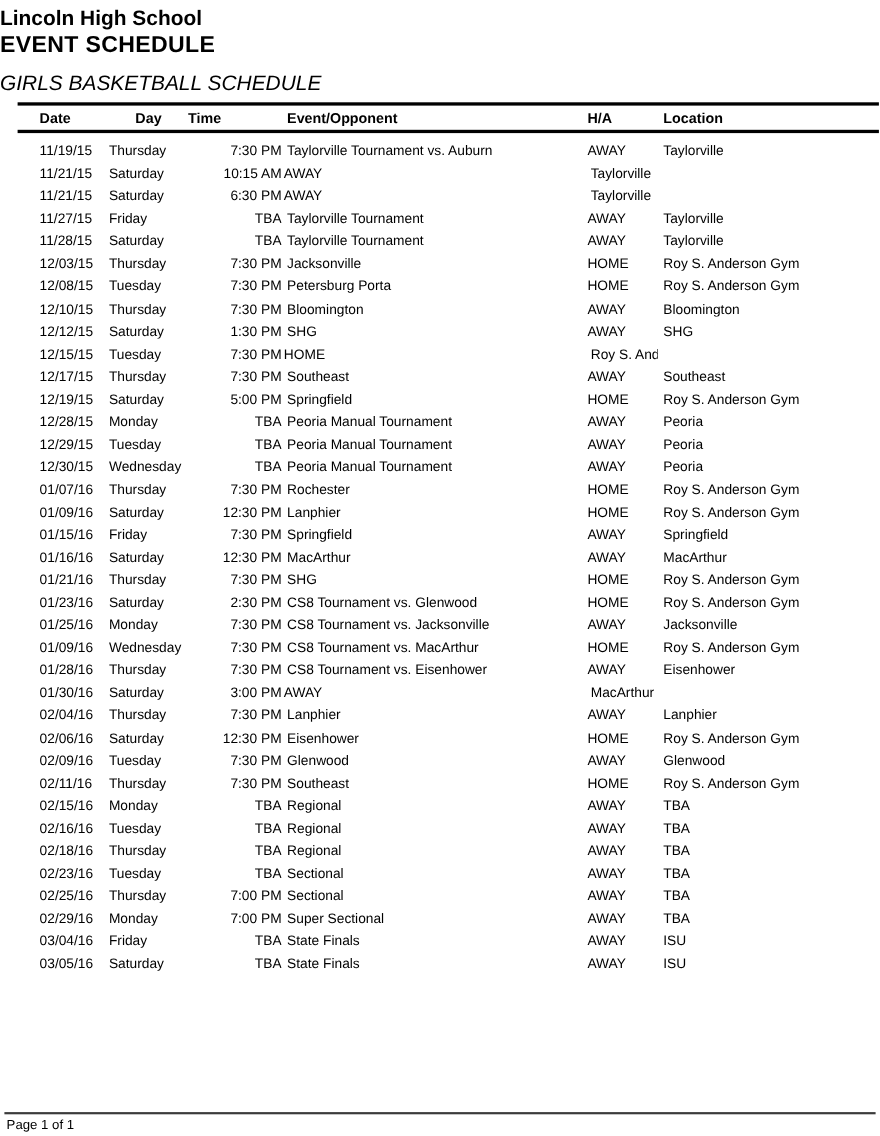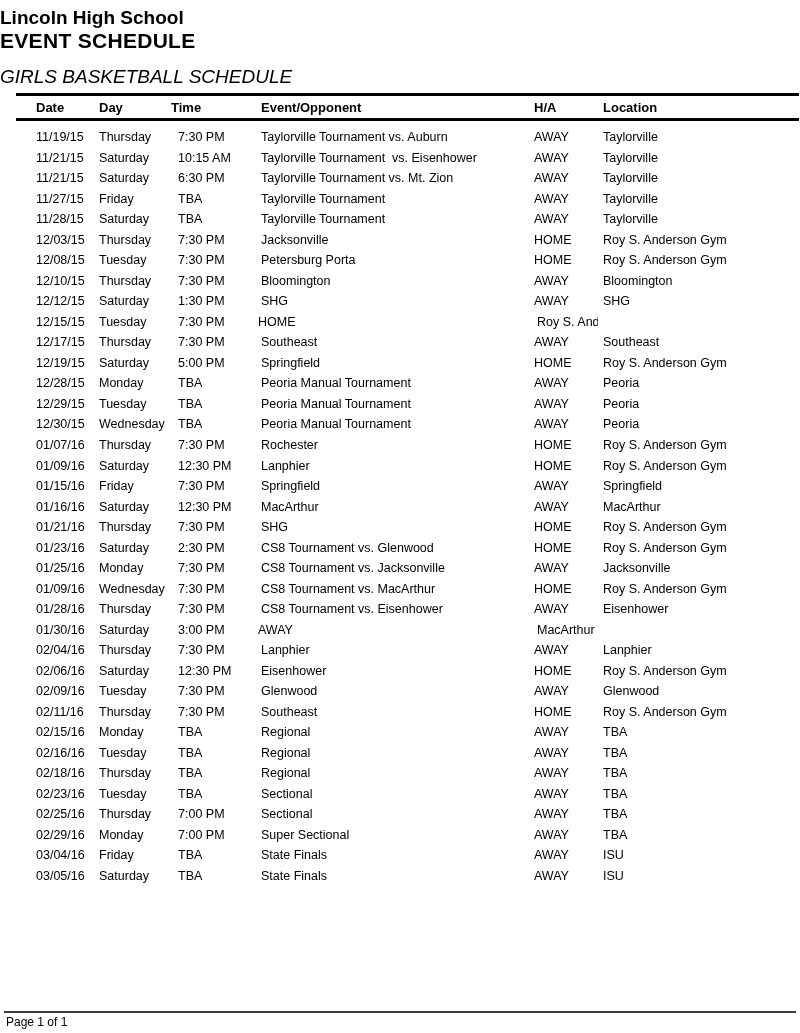--- a/index.html
+++ b/index.html
@@ -39,25 +39,25 @@
   .tbody { padding-top: 6px; }
   .row {
     display: grid;
     grid-template-columns: 83px 72px 85px 276px 66px 1fr;
     height: 20.53px;
     align-items: center;
     font-size: 12.5px;
   }
   .c { white-space: pre; overflow: hidden; }
   .c.date     { padding-left: 20px; }
-  .c.time     { text-align: left; padding-left: 7px; }
+  .c.time     { text-align: right; padding-left: 7px; }
   .c.event    { padding-left: 5px; }
   .c.ha       { padding-left: 2px; }
   .c.location { padding-left: 5px; }
-  .thead .c.day  { }
+  .thead .c.day  { text-align: center; }
   .thead .c.time { text-align: left; padding-left: 0; }
 
   
   .footer-line {
     position: absolute;
     left: 4px;
     right: 4px;
     top: 1011px;
     height: 2px;
     background: #3b3b3b;
@@ -97,30 +97,28 @@
     <span class="c time">7:30 PM</span>
     <span class="c event">Taylorville Tournament vs. Auburn</span>
     <span class="c ha">AWAY</span>
     <span class="c location">Taylorville</span>
   </div>
 
   <div class="row">
     <span class="c date">11/21/15</span>
     <span class="c day">Saturday</span>
     <span class="c time">10:15 AM</span>
-    <span class="c event">Taylorville Tournament  vs. Eisenhower</span>
     <span class="c ha">AWAY</span>
     <span class="c location">Taylorville</span>
   </div>
 
   <div class="row">
     <span class="c date">11/21/15</span>
     <span class="c day">Saturday</span>
     <span class="c time">6:30 PM</span>
-    <span class="c event">Taylorville Tournament vs. Mt. Zion</span>
     <span class="c ha">AWAY</span>
     <span class="c location">Taylorville</span>
   </div>
 
   <div class="row">
     <span class="c date">11/27/15</span>
     <span class="c day">Friday</span>
     <span class="c time">TBA</span>
     <span class="c event">Taylorville Tournament</span>
     <span class="c ha">AWAY</span>

